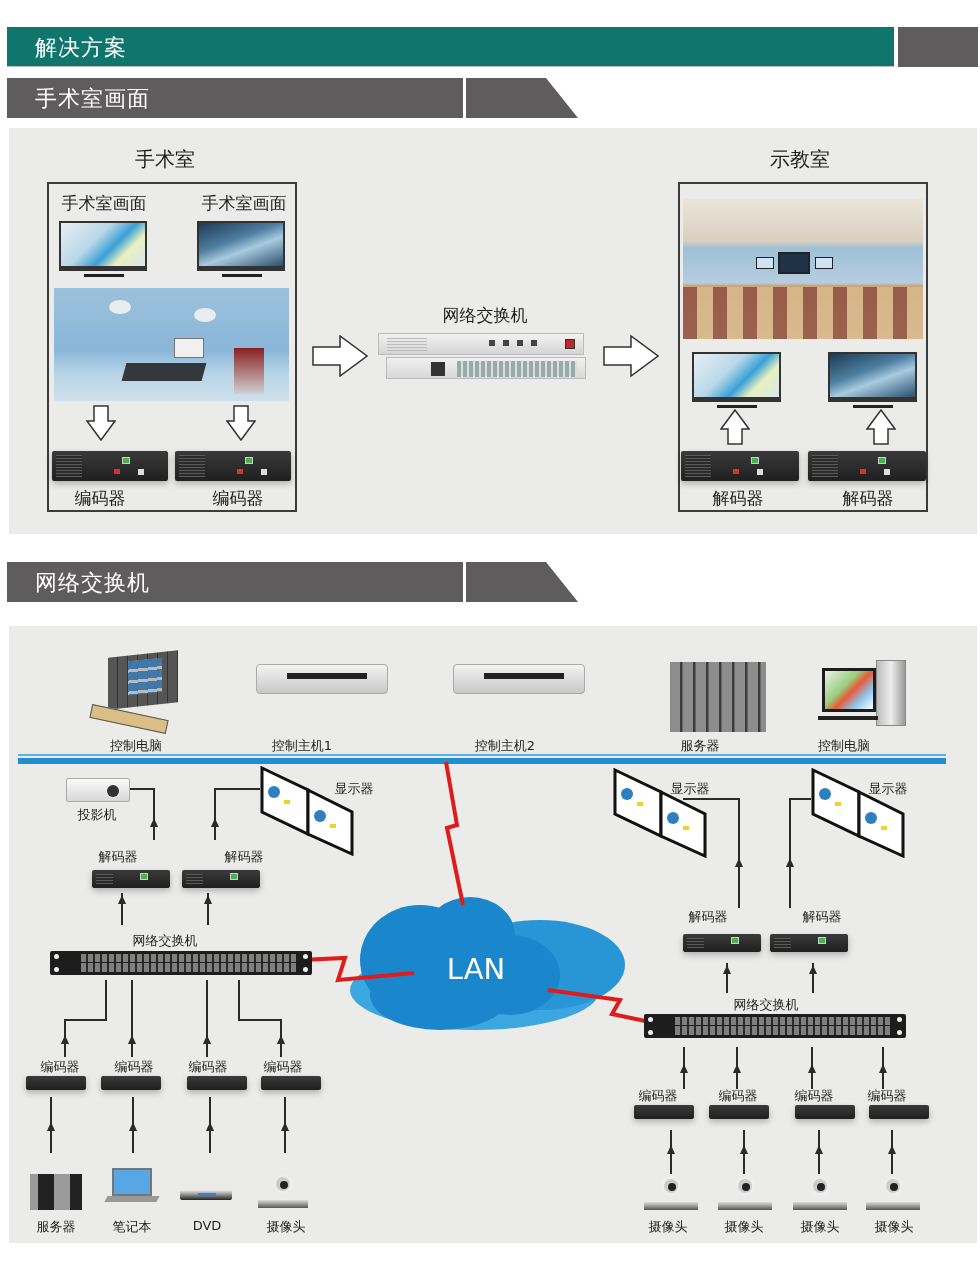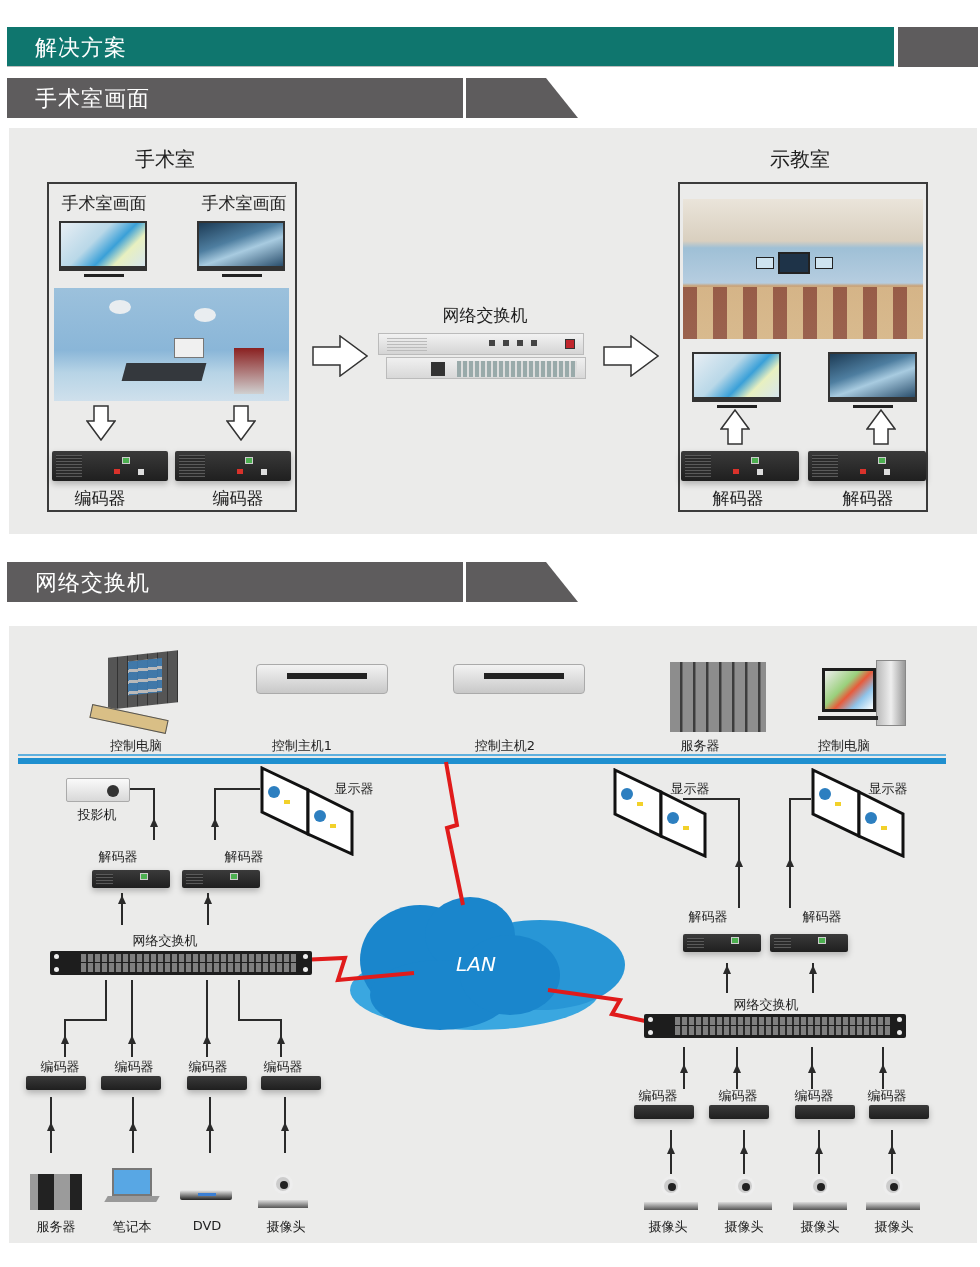--- a/index.html
+++ b/index.html
@@ -186,21 +186,21 @@
     <ellipse cx="540" cy="965" rx="85" ry="45" fill="#2896d6"></ellipse>
     <ellipse cx="420" cy="960" rx="60" ry="55" fill="#1a86cc"></ellipse>
     <ellipse cx="470" cy="935" rx="45" ry="38" fill="#1a86cc"></ellipse>
     <ellipse cx="440" cy="995" rx="70" ry="35" fill="#1a86cc"></ellipse>
     <ellipse cx="510" cy="975" rx="50" ry="40" fill="#1a86cc"></ellipse>
   </g>
   <polyline points="446,762 457,825 447,828 463,905" fill="none" stroke="#e01b1b" stroke-width="4" stroke-linejoin="miter"></polyline>
   <polyline points="300,960 345,958 338,980 414,973" fill="none" stroke="#e01b1b" stroke-width="4"></polyline>
   <polyline points="548,990 620,1000 612,1014 650,1022" fill="none" stroke="#e01b1b" stroke-width="4"></polyline>
 </svg>
-<div class="abs" style="left:436px;top:952px;width:80px;text-align:center;color:#fff;font-size:20px;font-style:italic;">LAN</div>
+<div class="abs" style="left:436px;top:952px;width:80px;text-align:center;color:#fff;font-size:29px;">LAN</div>
 
 <div class="abs" style="left:66px;top:778px;width:64px;height:24px;background:linear-gradient(#fafafa,#d8d8d8);border:1px solid #aaa;border-radius:2px;">
     <div class="abs" style="left:40px;top:6px;width:12px;height:12px;border-radius:50%;background:#333;"></div>
   </div>
 <div class="lbl lbl-sm" style="left:60px;top:806px;width:74px;">投影机</div>
 
 <svg class="abs" style="left:260px;top:766px;width:95px;height:90px;" viewBox="0 0 95 90">
   <polygon points="2,2 48,24 48,68 2,46" fill="#fff" stroke="#111" stroke-width="3"></polygon>
   <polygon points="48,24 92,46 92,88 48,68" fill="#fff" stroke="#111" stroke-width="3"></polygon>
   <circle cx="14" cy="26" r="6" fill="#2d7fc0"></circle>

